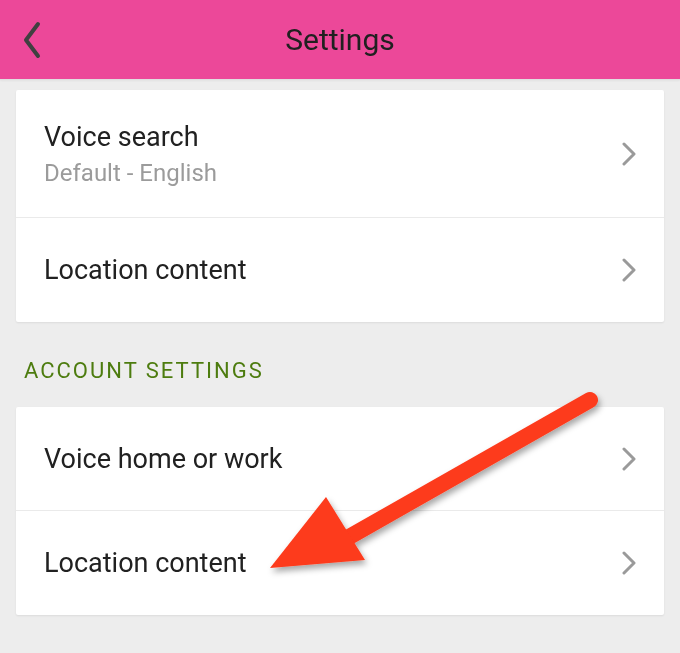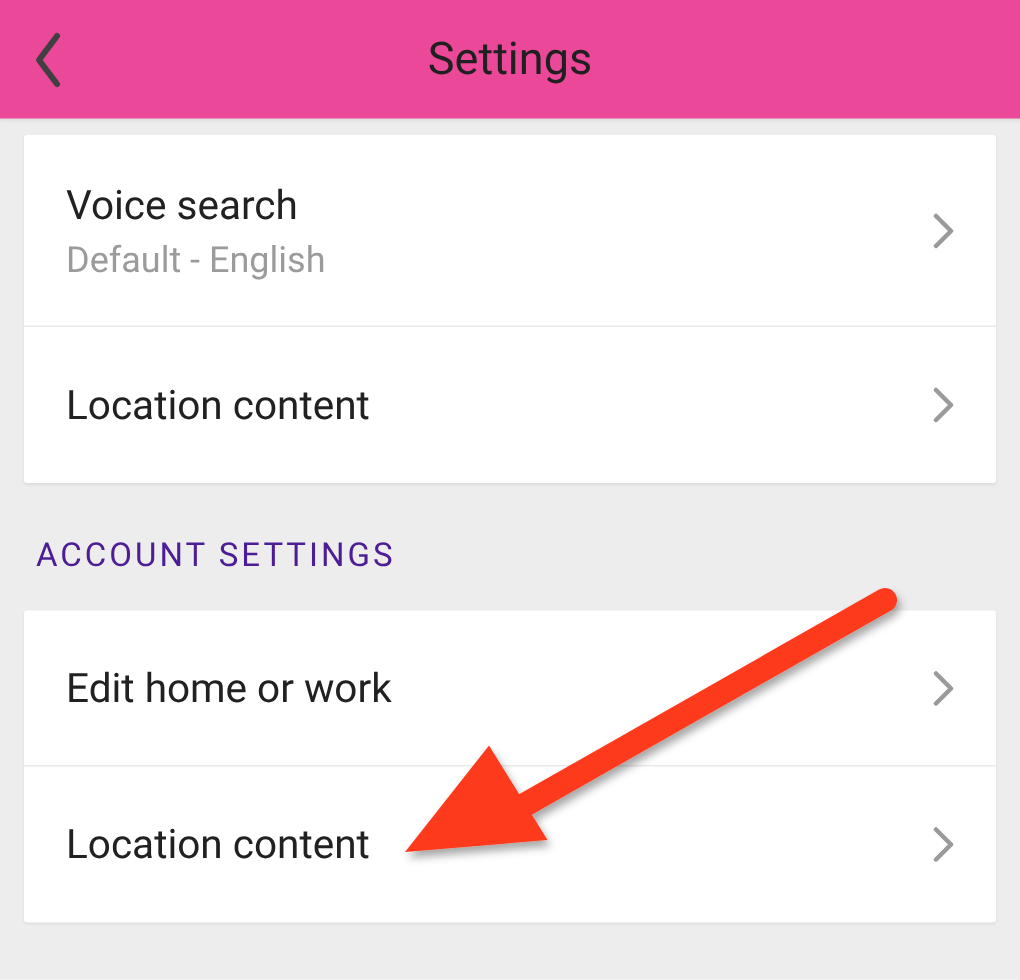--- a/index.html
+++ b/index.html
@@ -83,21 +83,21 @@
       font-size: 24px;
       color: #9b9b9b;
       margin-top: 6px;
       font-weight: 400;
     }
     .chevron {
       flex-shrink: 0;
     }
     .section-header {
       font-size: 22px;
-      color: #4c1d95;
+      color: #4d7c0f;
       letter-spacing: 2px;
       font-weight: 400;
       padding: 36px 8px 24px 8px;
     }
     .arrow-annotation {
       position: absolute;
       pointer-events: none;
       z-index: 100;
     }
   </style>
@@ -133,21 +133,21 @@
         <polyline points="2,2 12,12 2,22" fill="none" stroke="#9a9a9a" stroke-width="3" stroke-linecap="round" stroke-linejoin="round"></polyline>
       </svg>
     </div>
   </div>
 
   <div class="section-header">ACCOUNT SETTINGS</div>
 
   <div class="group">
     <div class="row row-short">
       <div class="row-text">
-        <div class="row-title">Edit home or work</div>
+        <div class="row-title">Voice home or work</div>
       </div>
       <svg class="chevron" width="14" height="24" viewBox="0 0 14 24">
         <polyline points="2,2 12,12 2,22" fill="none" stroke="#9a9a9a" stroke-width="3" stroke-linecap="round" stroke-linejoin="round"></polyline>
       </svg>
     </div>
     <div class="row row-short">
       <div class="row-text">
         <div class="row-title">Location content</div>
       </div>
       <svg class="chevron" width="14" height="24" viewBox="0 0 14 24">

